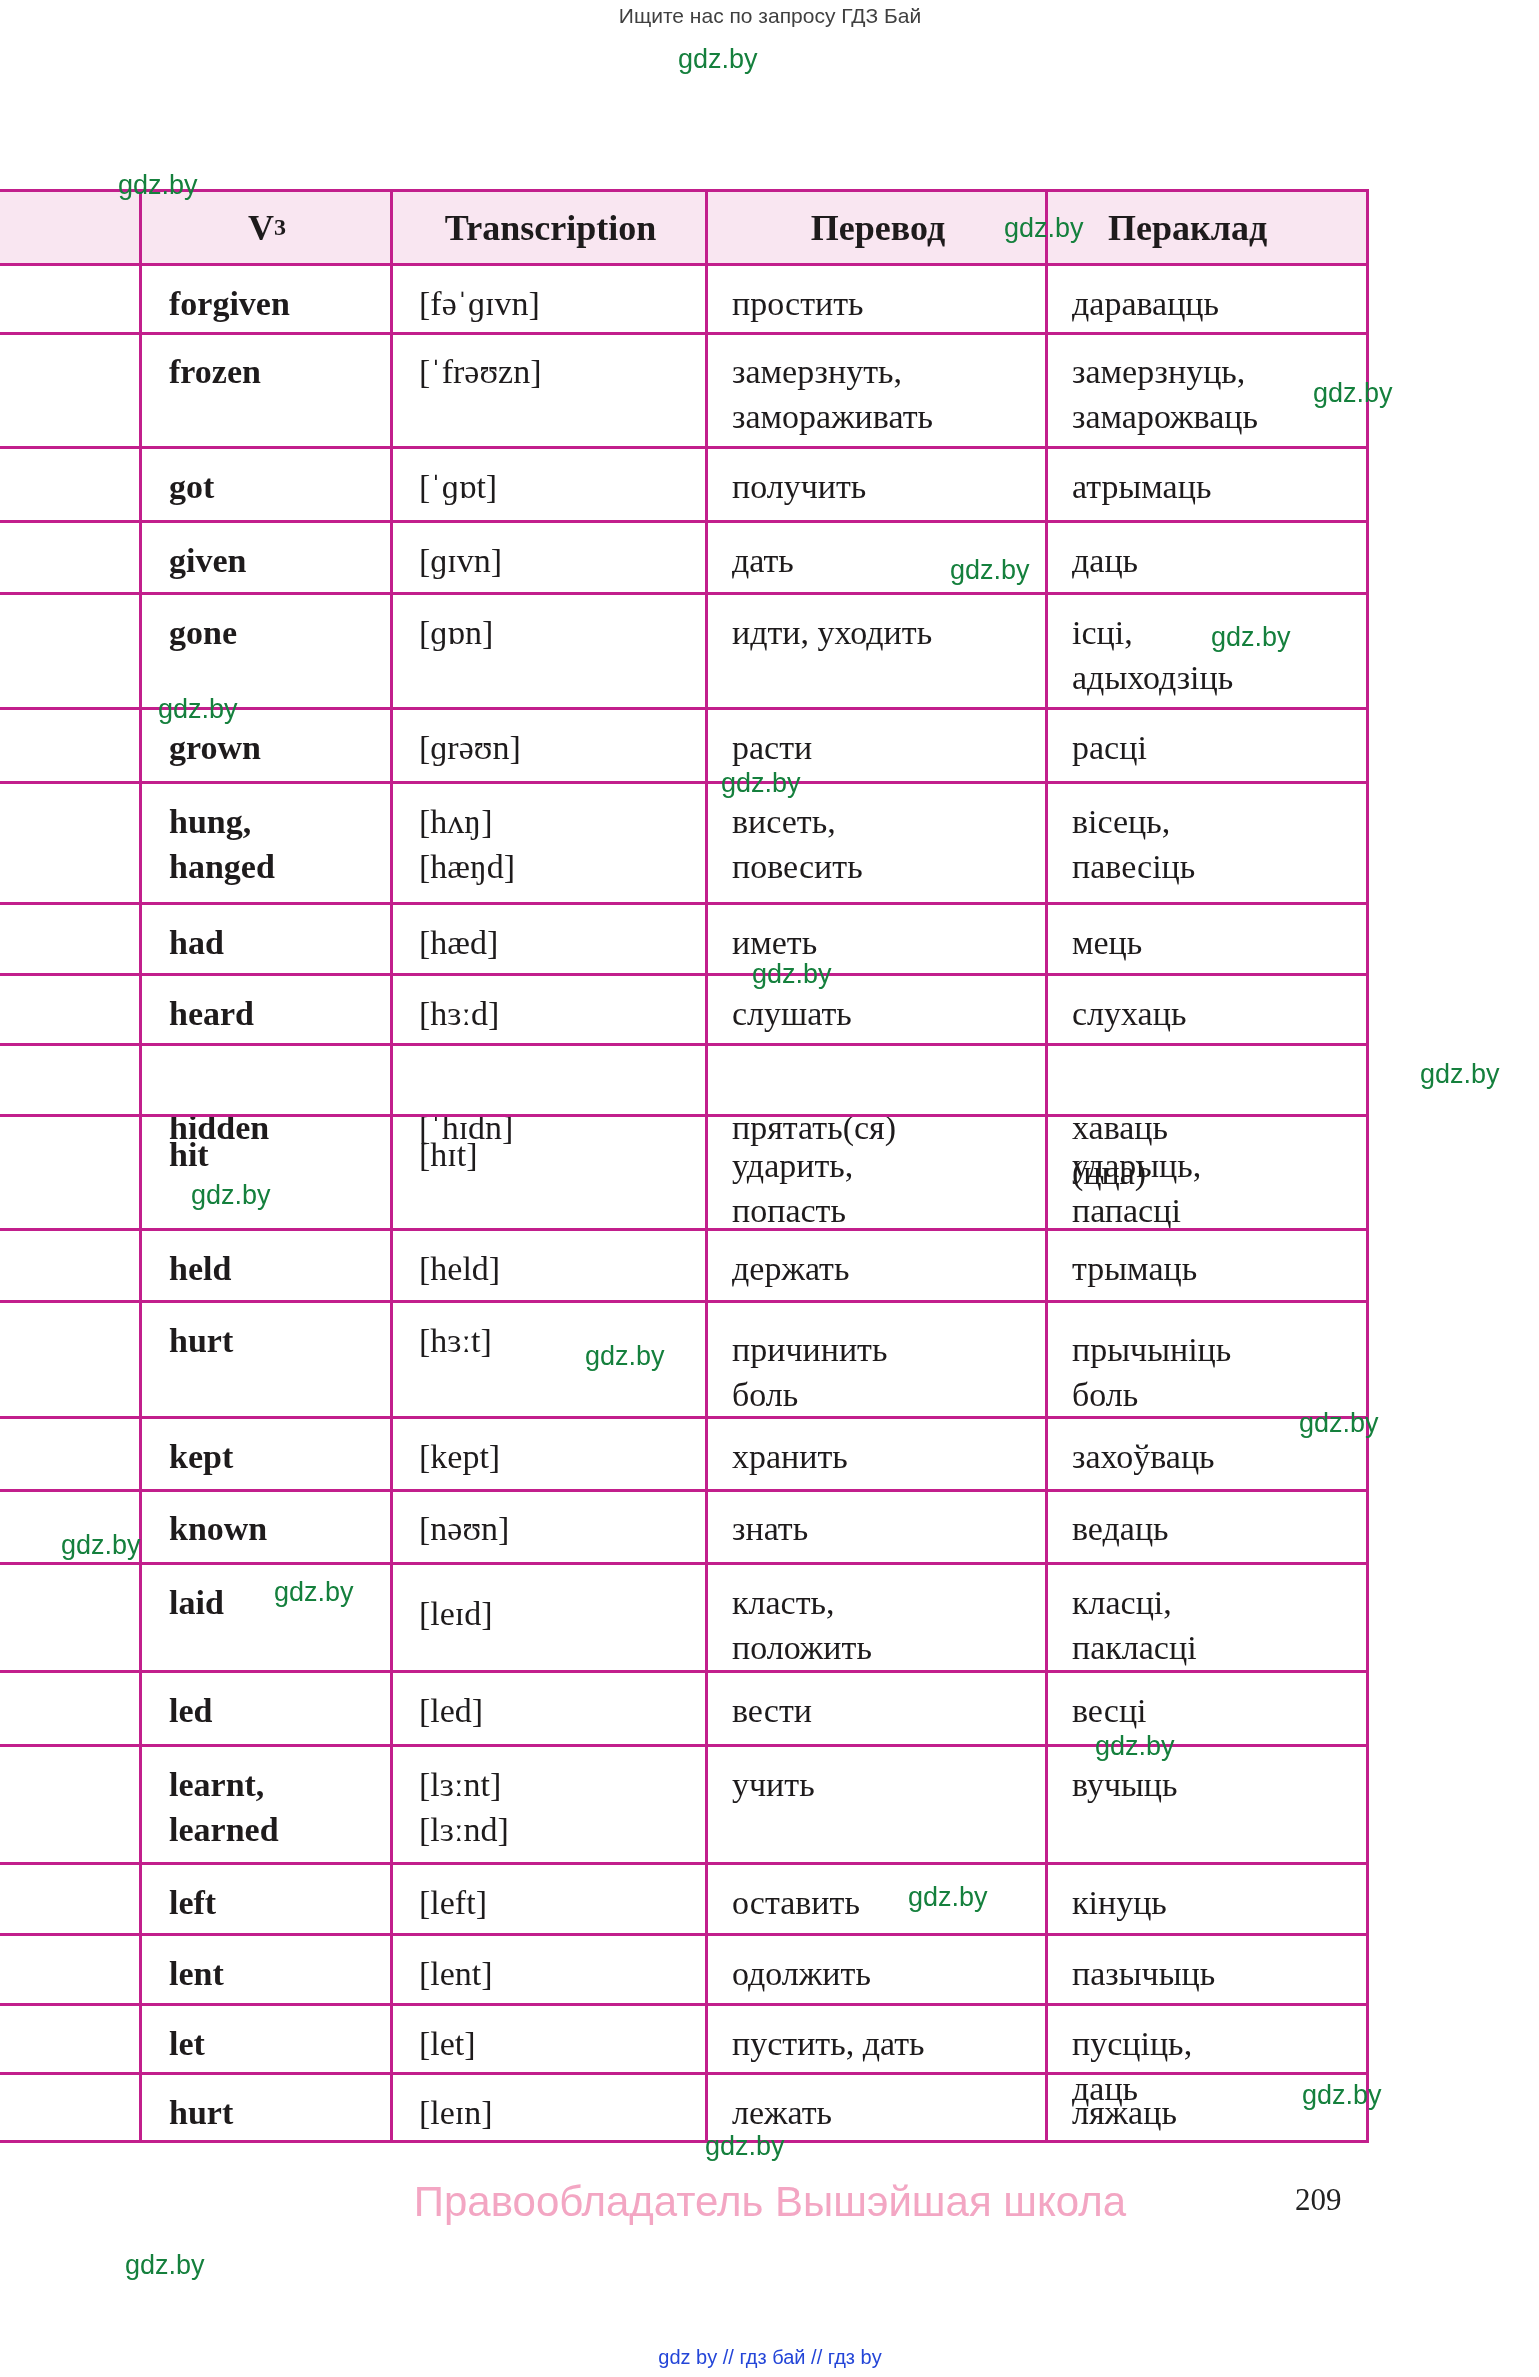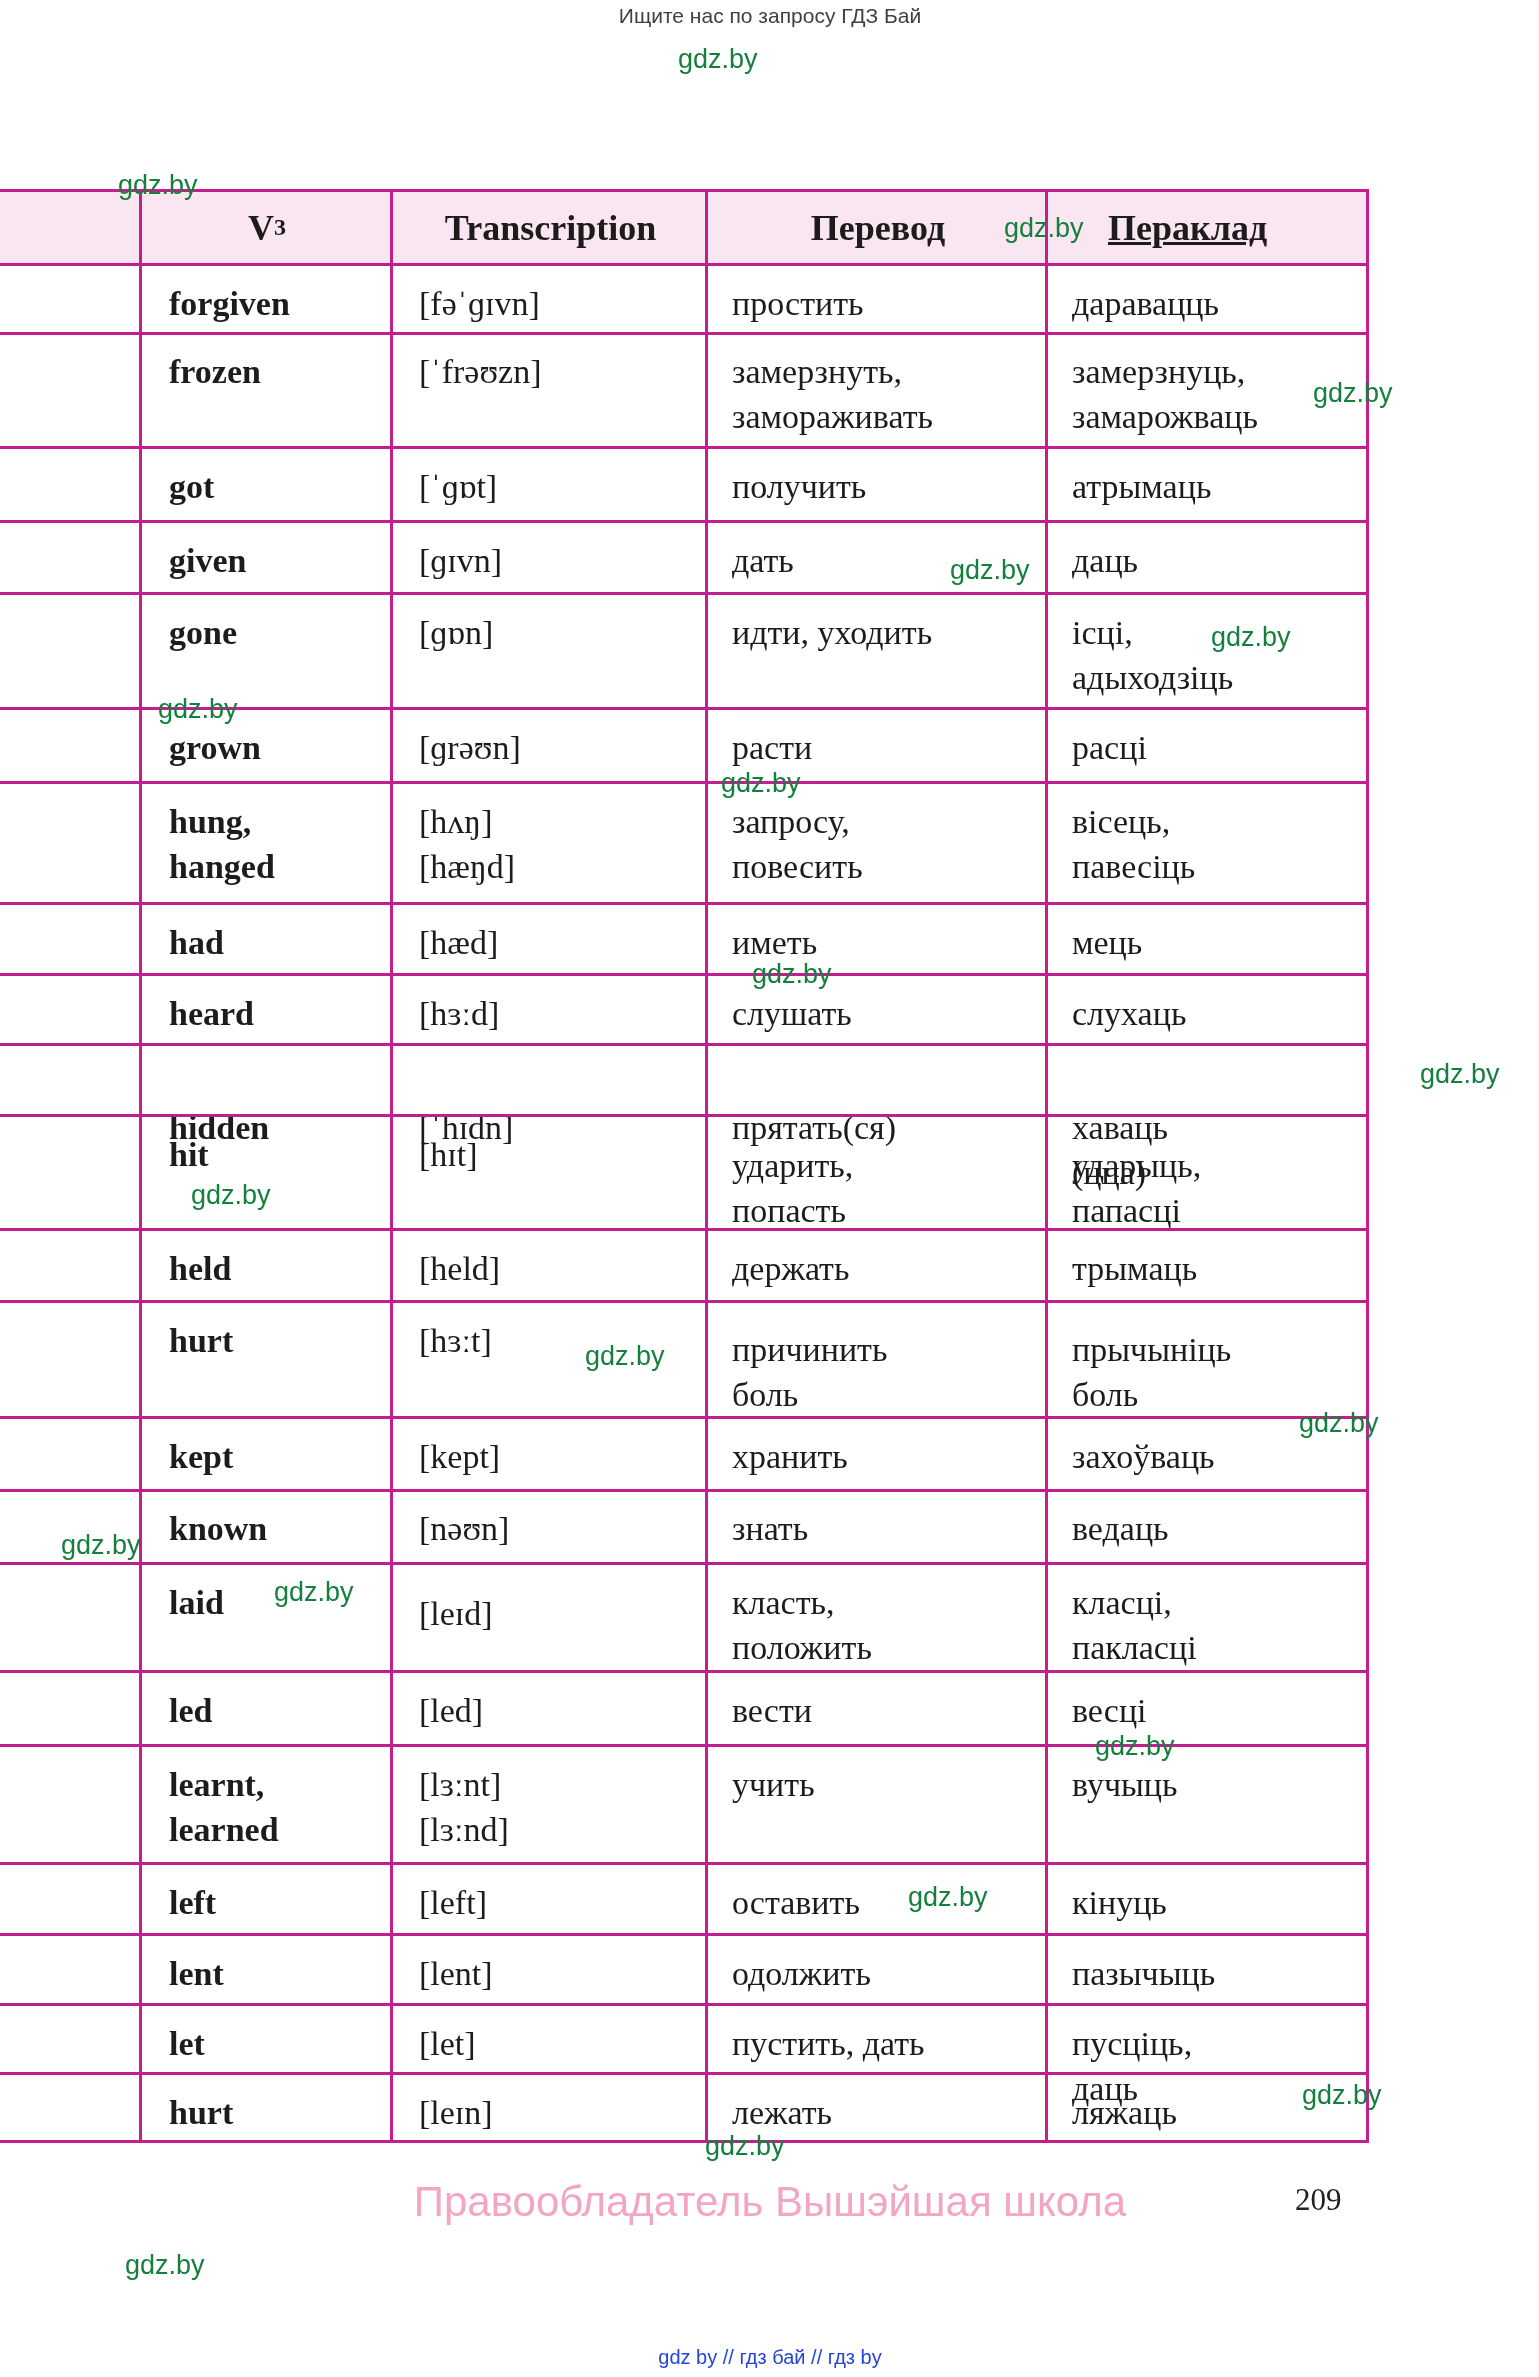--- a/index.html
+++ b/index.html
@@ -37,21 +37,21 @@
 
 <div class="table">
   <div class="header-bg"></div>
 
   <div class="hcell" style="left:142px; width:250px;">
     <span>V</span>
       <sub>3</sub>
   </div>
   <div class="hcell" style="left:394px; width:313px;">Transcription</div>
   <div class="hcell" style="left:709px; width:338px;">Перевод</div>
-  <div class="hcell" style="left:1049px; width:320px; justify-content:flex-start; padding-left:59px; box-sizing:border-box;text-decoration:underline;">Пераклад</div>
+  <div class="hcell" style="left:1049px; width:320px; justify-content:flex-start; padding-left:59px; box-sizing:border-box;">Пераклад</div>
 
   <div id="rows">
       <div class="row" style="top: 264px; height: 69px;">
         <div class="cell c-v3">forgiven</div>
         <div class="cell c-tr">[fəˈɡɪvn]</div>
         <div class="cell c-ru">простить</div>
         <div class="cell c-by">даравацць</div>
       </div>
       <div class="row" style="top: 332px; height: 115px;">
         <div class="cell c-v3">frozen</div>
@@ -84,21 +84,21 @@
         <div class="cell c-v3">grown</div>
         <div class="cell c-tr">[ɡrəʊn]</div>
         <div class="cell c-ru">расти</div>
         <div class="cell c-by">расці</div>
       </div>
       <div class="row" style="top: 782px; height: 120px;">
         <div class="cell c-v3">hung,
 hanged</div>
         <div class="cell c-tr">[hʌŋ]
 [hæŋd]</div>
-        <div class="cell c-ru">запросу,
+        <div class="cell c-ru">висеть,
 повесить</div>
         <div class="cell c-by">вісець,
 павесіць</div>
       </div>
       <div class="row" style="top: 903px; height: 72px;">
         <div class="cell c-v3">had</div>
         <div class="cell c-tr">[hæd]</div>
         <div class="cell c-ru">иметь</div>
         <div class="cell c-by">мець</div>
       </div>

